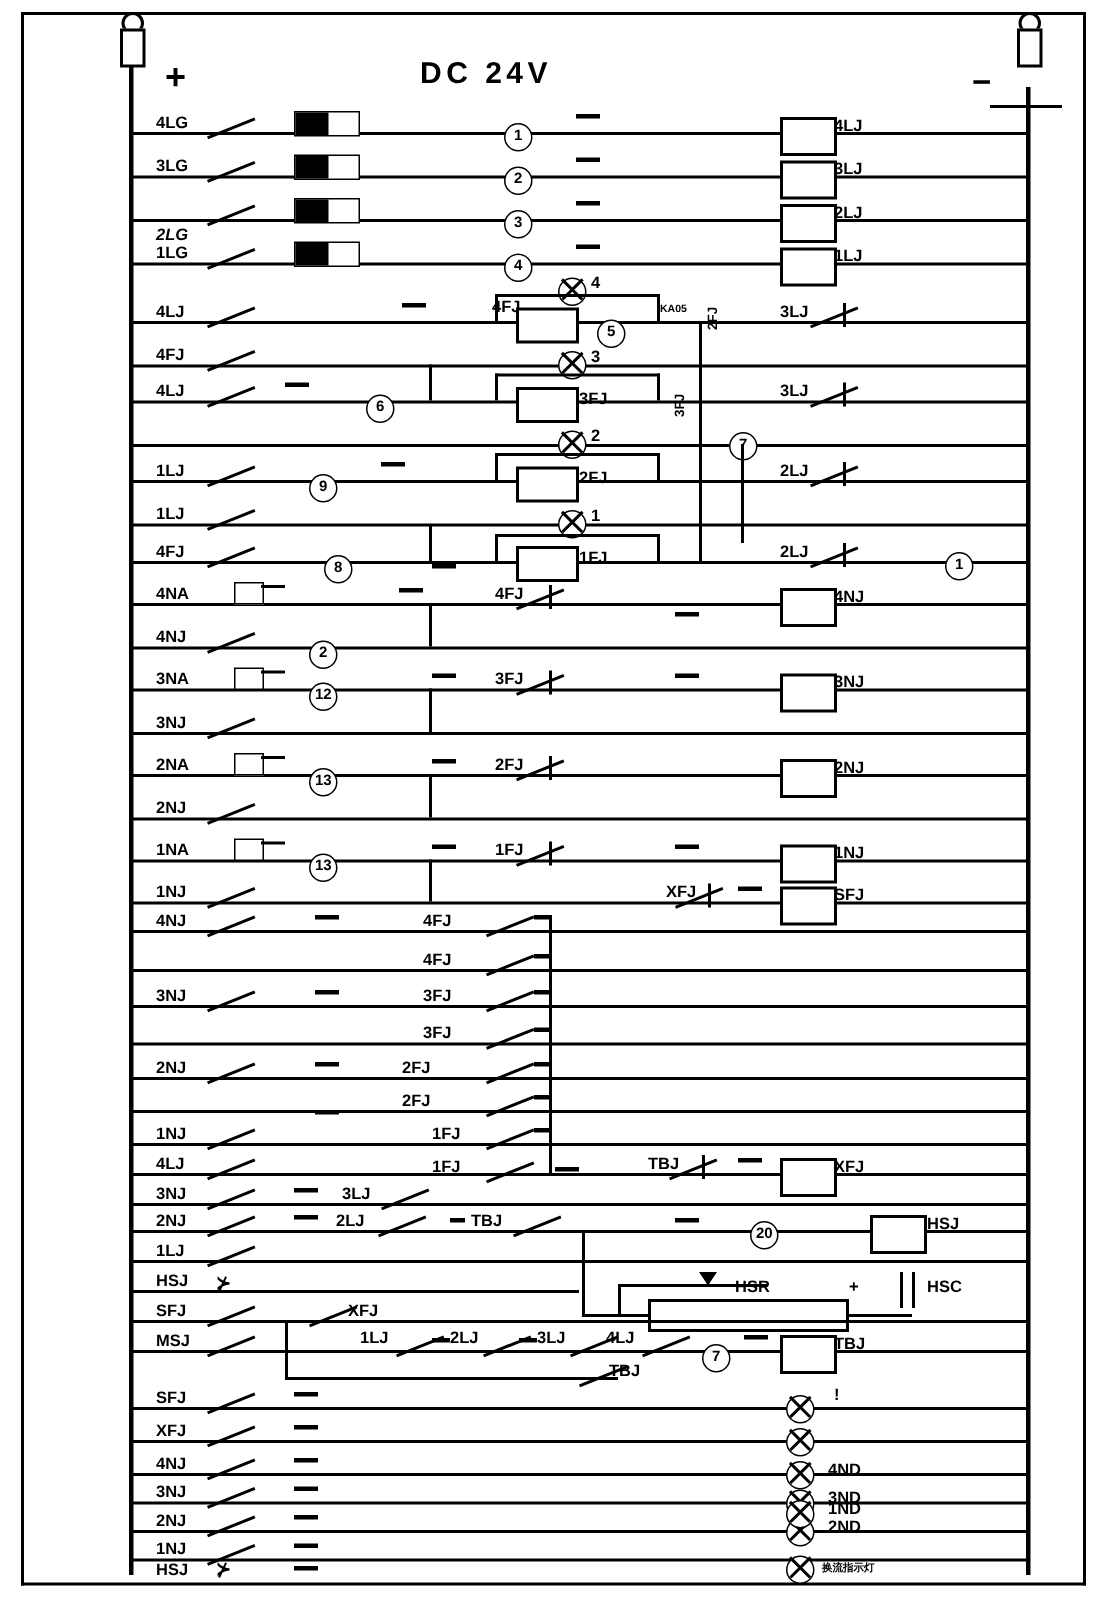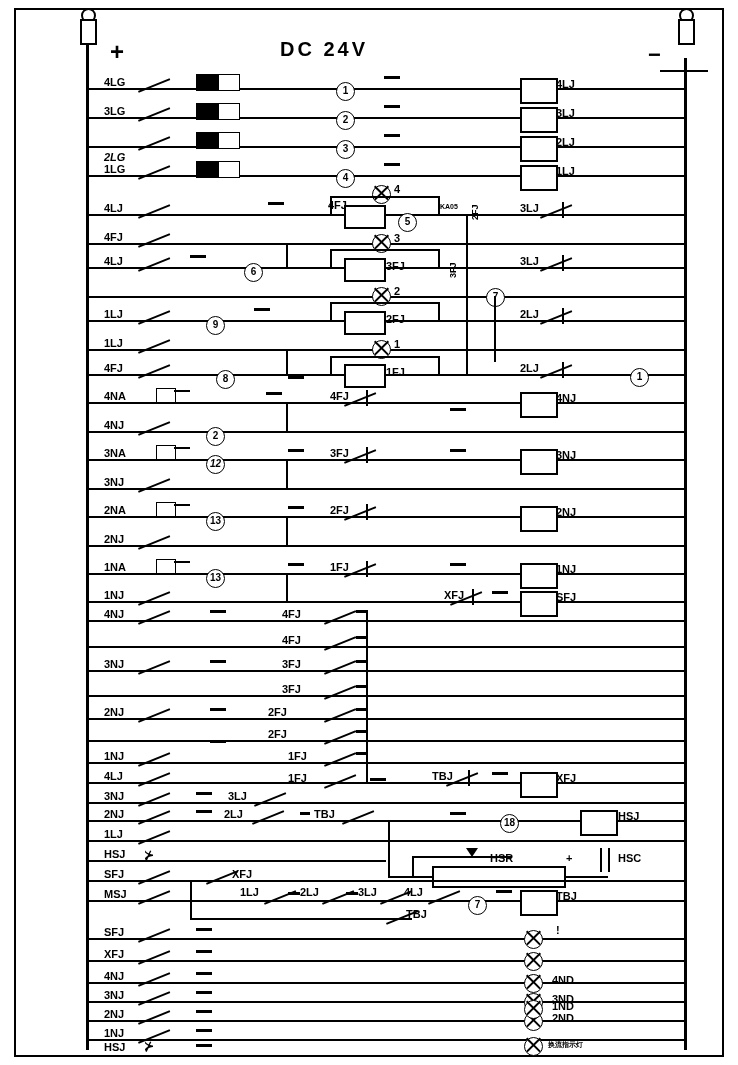--- a/index.html
+++ b/index.html
@@ -248,21 +248,21 @@
   <div class="ln h" style="left:174px;top:447px;width:16px;"></div>
   <div class="dash" style="left:288px;top:449px;"></div>
   <div class="swnc" style="left:344px;top:451px;">
       <i></i>
       <u></u>
     </div>
   <div class="lbl" style="left:330px;top:447px;">3FJ</div>
   <div class="dash" style="left:450px;top:449px;"></div>
   <div class="coil" style="left:520px;top:449px;width:34px;height:22px;"></div>
   <div class="lbl" style="left:556px;top:449px;">3NJ</div>
-  <div class="circnum" style="left:206px;top:455px;font-style:italic;">12</div>
+  <div class="circnum" style="left:206px;top:455px;">12</div>
 
   <div class="ln h" style="left:86px;top:488px;width:598px;"></div>
   <div class="lbl" style="left:104px;top:476px;">3NJ</div>
   <div class="sw" style="left:138px;top:480px;">
       <i></i>
     </div>
   <div class="ln v" style="left:286px;top:459px;height:29px;"></div>
 
   <div class="ln h" style="left:86px;top:516px;width:598px;"></div>
   <div class="lbl" style="left:104px;top:504px;">2NA</div>
@@ -425,21 +425,21 @@
   <div class="lbl" style="left:224px;top:808px;">2LJ</div>
   <div class="sw" style="left:252px;top:812px;">
       <i></i>
     </div>
   <div class="dash" style="left:300px;top:812px;width:10px;"></div>
   <div class="lbl" style="left:314px;top:808px;">TBJ</div>
   <div class="sw" style="left:342px;top:812px;">
       <i></i>
     </div>
   <div class="dash" style="left:450px;top:812px;"></div>
-  <div class="circnum" style="left:500px;top:814px;">18</div>
+  <div class="circnum" style="left:500px;top:814px;">20</div>
   <div class="coil" style="left:580px;top:810px;width:34px;height:22px;"></div>
   <div class="lbl" style="left:618px;top:810px;">HSJ</div>
 
   <div class="ln h" style="left:86px;top:840px;width:598px;"></div>
   <div class="lbl" style="left:104px;top:828px;">1LJ</div>
   <div class="sw" style="left:138px;top:832px;">
       <i></i>
     </div>
 
   <div class="ln v" style="left:388px;top:820px;height:56px;"></div>

